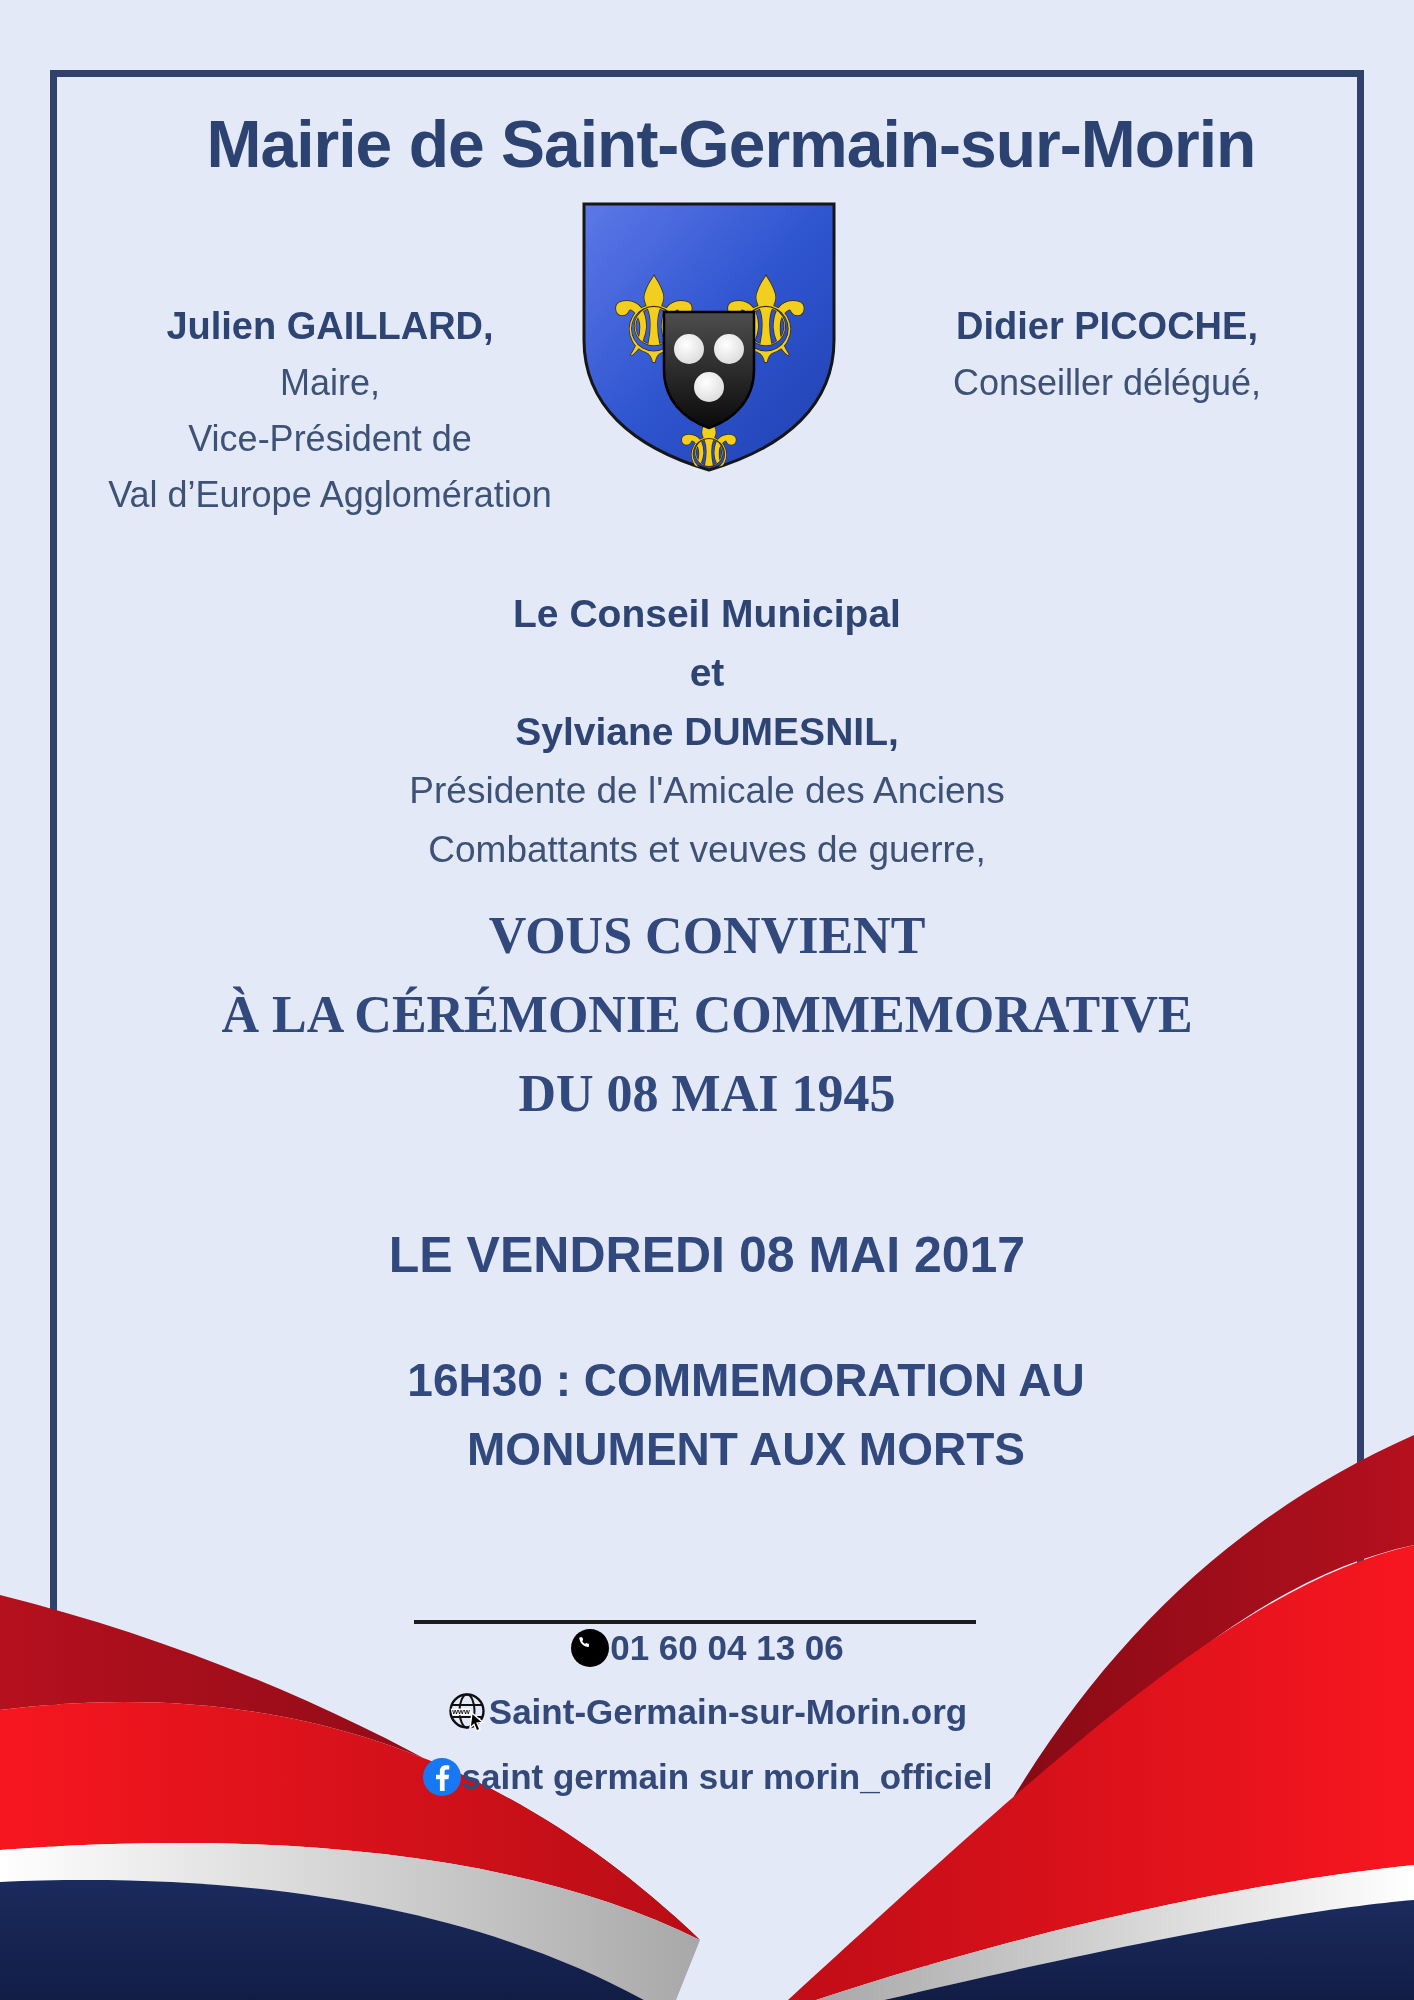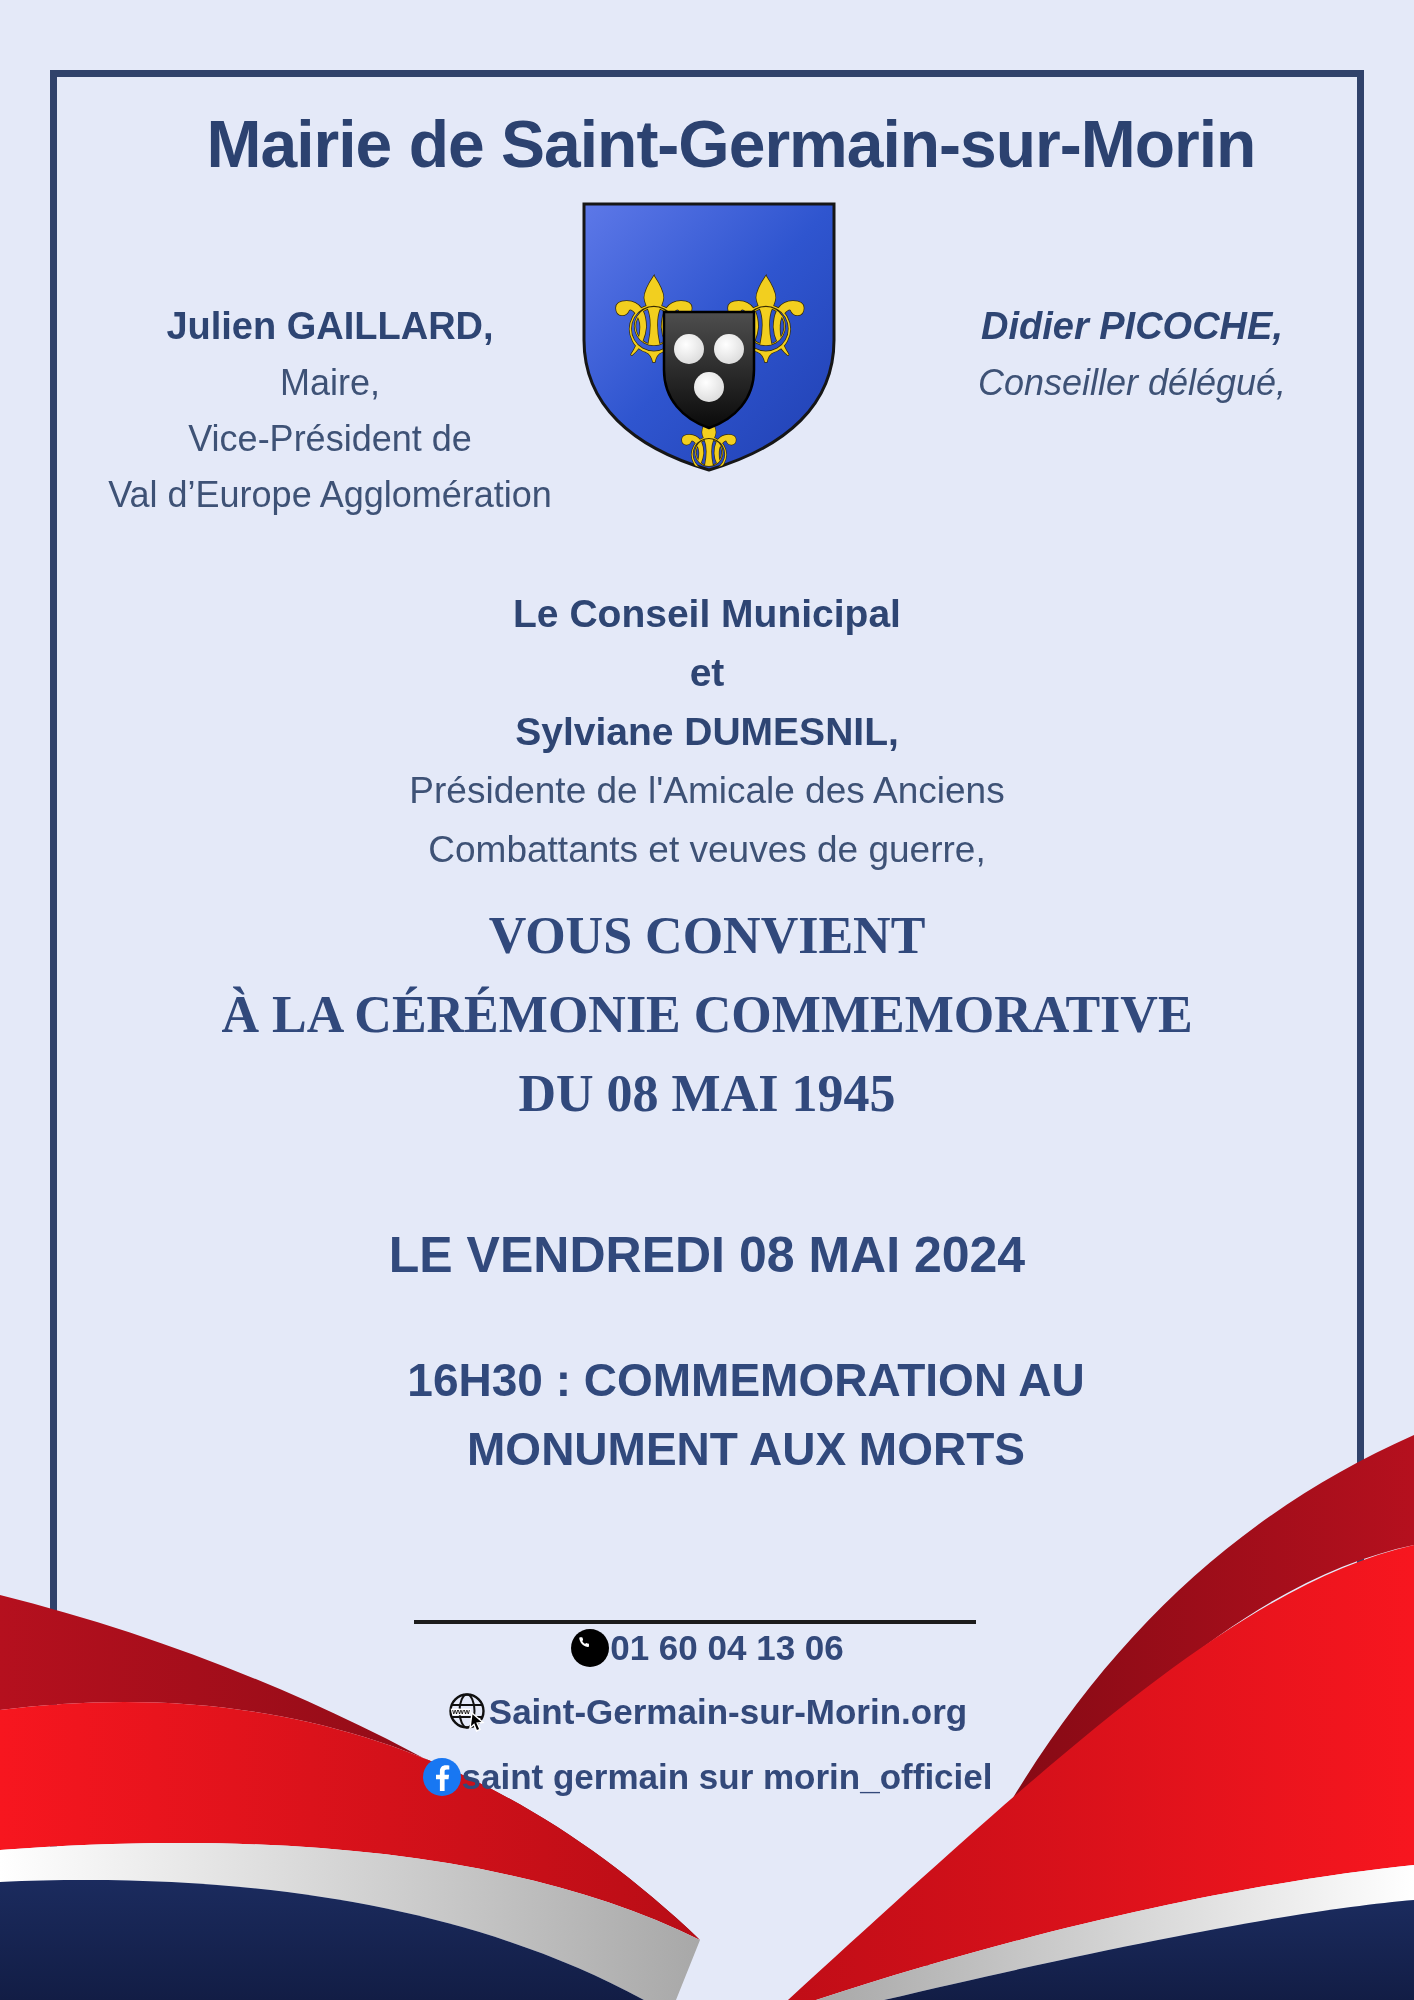--- a/index.html
+++ b/index.html
@@ -4,21 +4,21 @@
 <style>
   html,body{margin:0;padding:0;background:#e4e9f8;}
   .poster{position:relative;width:1414px;height:2000px;background:#e4e9f8;overflow:hidden;
           font-family:"Liberation Sans",sans-serif;color:#2c4270;}
   .frame{position:absolute;left:50px;top:70px;width:1314px;height:1780px;
          border:7px solid #30426b;border-bottom:none;box-sizing:border-box;z-index:1;}
   .layer{position:absolute;left:0;width:100%;text-align:center;z-index:3;}
   .title{top:106px;font-size:66px;font-weight:bold;color:#2c4270;letter-spacing:-1px;padding-left:24px;}
   .officials{position:absolute;top:298px;text-align:center;z-index:3;}
   .officials.left{left:60px;width:540px;}
-  .officials.right{left:876px;width:512px;font-style:italic;}
+  .officials.right{left:851px;width:512px;}
   .off-name{display:block;font-size:38px;font-weight:bold;color:#2e4573;line-height:57px;}
   .off-role{display:block;font-size:36px;color:#3e5276;line-height:56px;}
   .council{top:584px;line-height:59px;color:#3e5276;}
   .council .b{display:block;font-size:39px;font-weight:bold;color:#2e4573;}
   .council .r{display:block;font-size:37px;}
   .invite{top:896px;font-size:52px;font-weight:bold;line-height:79px;color:#31497c;}
   .invite span{display:block;font-family:Liberation Serif, serif;}
   .dateline{top:1226px;font-size:50px;font-weight:bold;color:#31497c;}
   .program{top:1346px;font-size:46px;font-weight:bold;line-height:69px;color:#31497c;margin-left:39px;}
   .program span{display:block;}
@@ -90,21 +90,21 @@
     <span class="r">Présidente de l'Amicale des Anciens</span>
     <span class="r">Combattants et veuves de guerre,</span>
   </div>
 
   <div class="layer invite">
     <span>VOUS CONVIENT</span>
     <span>À LA CÉRÉMONIE COMMEMORATIVE</span>
     <span>DU 08 MAI 1945</span>
   </div>
 
-  <div class="layer dateline">LE VENDREDI 08 MAI 2024</div>
+  <div class="layer dateline">LE VENDREDI 08 MAI 2017</div>
 
   <div class="layer program">
     <span>16H30 : COMMEMORATION AU</span>
     <span>MONUMENT AUX MORTS</span>
   </div>
 
   <div class="divider"></div>
 
   <div class="contact-row row-phone">
     <svg class="icon" width="40" height="40" viewBox="0 0 40 40">

